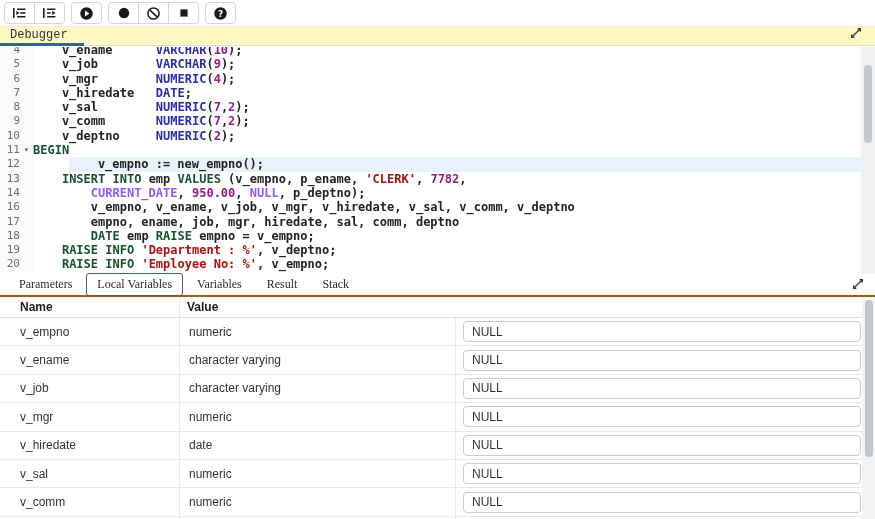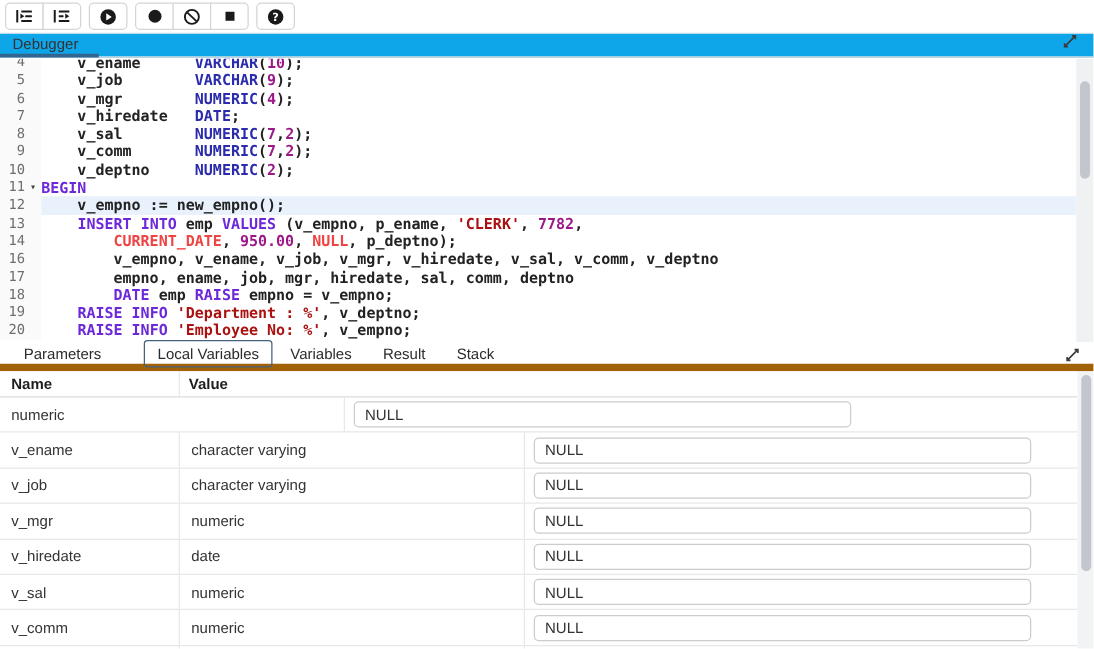--- a/index.html
+++ b/index.html
@@ -19,21 +19,21 @@
     width:31px; height:22px; background:#fff; border:1px solid #d5d5d5;
     display:flex; align-items:center; justify-content:center; cursor:pointer;
   }
   .btn-group .tbtn + .tbtn { margin-left:-1px; }
   .btn-group .tbtn:first-child { border-radius:4px 0 0 4px; }
   .btn-group .tbtn:last-child  { border-radius:0 4px 4px 0; }
   .btn-group .tbtn:only-child  { border-radius:4px; }
   
   .main-tabbar {
     position:absolute; top:27px; left:0; right:0; height:19px;
-    border-bottom:1px solid #dcdcdc; background:#0ea5e9;
+    border-bottom:1px solid #dcdcdc; background:#fef9c3;font-family:Liberation Mono, monospace;
   }
   .tab-debugger {
     position:absolute; left:0; top:0; height:19px; padding:0 16px 0 10px;
     display:flex; align-items:center; font-size:12px; color:#333;
     border-bottom:3px solid #326690; cursor:pointer;
   }
   .expand-btn {
     position:absolute; width:18px; height:16px; display:flex;
     align-items:center; justify-content:center; cursor:pointer; background:transparent;
     border:none;
@@ -44,59 +44,59 @@
   .editor {
     position:absolute; top:47px; left:0; right:0; height:227px; overflow:hidden;
     font-family:"DejaVu Sans Mono", monospace; font-size:12px; background:#fff;
   }
   .code-lines { position:absolute; top:-4px; left:0; right:14px; }
   .cl { display:flex; height:14.3px; line-height:14.3px; }
   .gut { width:33px; flex:none; background:#fafafa; display:flex; }
   .lnum { width:20px; text-align:right; color:#6e6e6e; font-size:11px; }
   .fold { width:13px; text-align:center; color:#444; font-size:8px; line-height:14.3px; }
   .ct { flex:1; white-space:pre; color:#222;font-weight:bold; }
-  .cl.active .ct { background:#e9f2fc; }
+  .cl.active .ct { background:#e9f2fc;margin-left:36px; }
   .tk-pln { color:#222; }
-  .tk-kw  { color:#6d28d9; }
+  .tk-kw  { color:#14532d; }
   .tk-typ { color:#2b2bad; }
-  .tk-atm { color:#ef4444; }
+  .tk-atm { color:#8b5cf6; }
   .tk-num { color:#9c1889; }
   .tk-str { color:#aa1111; }
   .ed-scroll {
     position:absolute; top:0; right:0; width:14px; height:227px; background:#eff1f3;
   }
   .ed-thumb {
     position:absolute; top:18px; left:3px; width:8px; height:78px;
     background:#c3c7cd; border-radius:4px;
   }
   
   .panel-tabbar {
     position:absolute; top:274px; left:0; right:0; height:23px;
-    border-bottom:6px solid #a16207; background:#fff;
-    display:flex; align-items:center; padding-left:8px;
+    border-bottom:2px solid #a16207; background:#fff;
+    display:flex; align-items:center; padding-left:8px;font-family:Liberation Serif, serif;
   }
   .ptab {
     font-size:12px; color:#2b2b2b; padding:3px 10px; margin-right:3px;
     border:1px solid transparent; border-radius:3px; cursor:pointer; white-space:nowrap;
   }
-  .ptab.active { border-color:#44617e;margin-left:20px; }
+  .ptab.active { border-color:#44617e; }
   
   .table {
     position:absolute; top:297px; left:0; right:13px; bottom:0; overflow:hidden;
     background:#fff;
   }
   .thead {
     display:flex; height:21px; align-items:center;
     border-bottom:1px solid #dcdcdc; font-weight:bold; font-size:12px; color:#1d1d1d;
   }
   .trow {
     display:flex; height:28.4px; align-items:center;
     border-bottom:1px solid #e8e8e8; font-size:12px; color:#333;
   }
-  .col-name  { width:144px; flex:none; padding-left:9px; align-self:stretch;
+  .col-name  { width:180px; flex:none; padding-left:20px; align-self:stretch;
                display:flex; align-items:center; border-right:1px solid #e8e8e8; }
   .col-type  { width:276px; flex:none; padding-left:9px; align-self:stretch;
                display:flex; align-items:center; border-right:1px solid #e8e8e8; }
   .col-value { flex:1; padding-left:7px; display:flex; align-items:center; }
   .val-input {
     width:398px; height:21px; border:1px solid #cccccc; border-radius:4px;
     padding:0 8px; font-size:12px; color:#333;
     font-family:"Liberation Sans", sans-serif; background:#fff; outline:none;
   }
   .pn-scroll {
@@ -333,20 +333,21 @@
         </svg></span>
   </button>
 
   <div class="table">
     <div class="thead" id="table-head">
         <div class="col-name">Name</div>
         <div class="col-value">Value</div>
       </div>
     <div id="table-body">
         <div class="trow">
+          <div class="col-name">v_empno</div>
           <div class="col-type">numeric</div>
           <div class="col-value">
             <input class="val-input" type="text" value="NULL" style="">
           </div>
         </div>
         <div class="trow">
           <div class="col-name">v_ename</div>
           <div class="col-type">character varying</div>
           <div class="col-value">
             <input class="val-input" type="text" value="NULL" style="">

